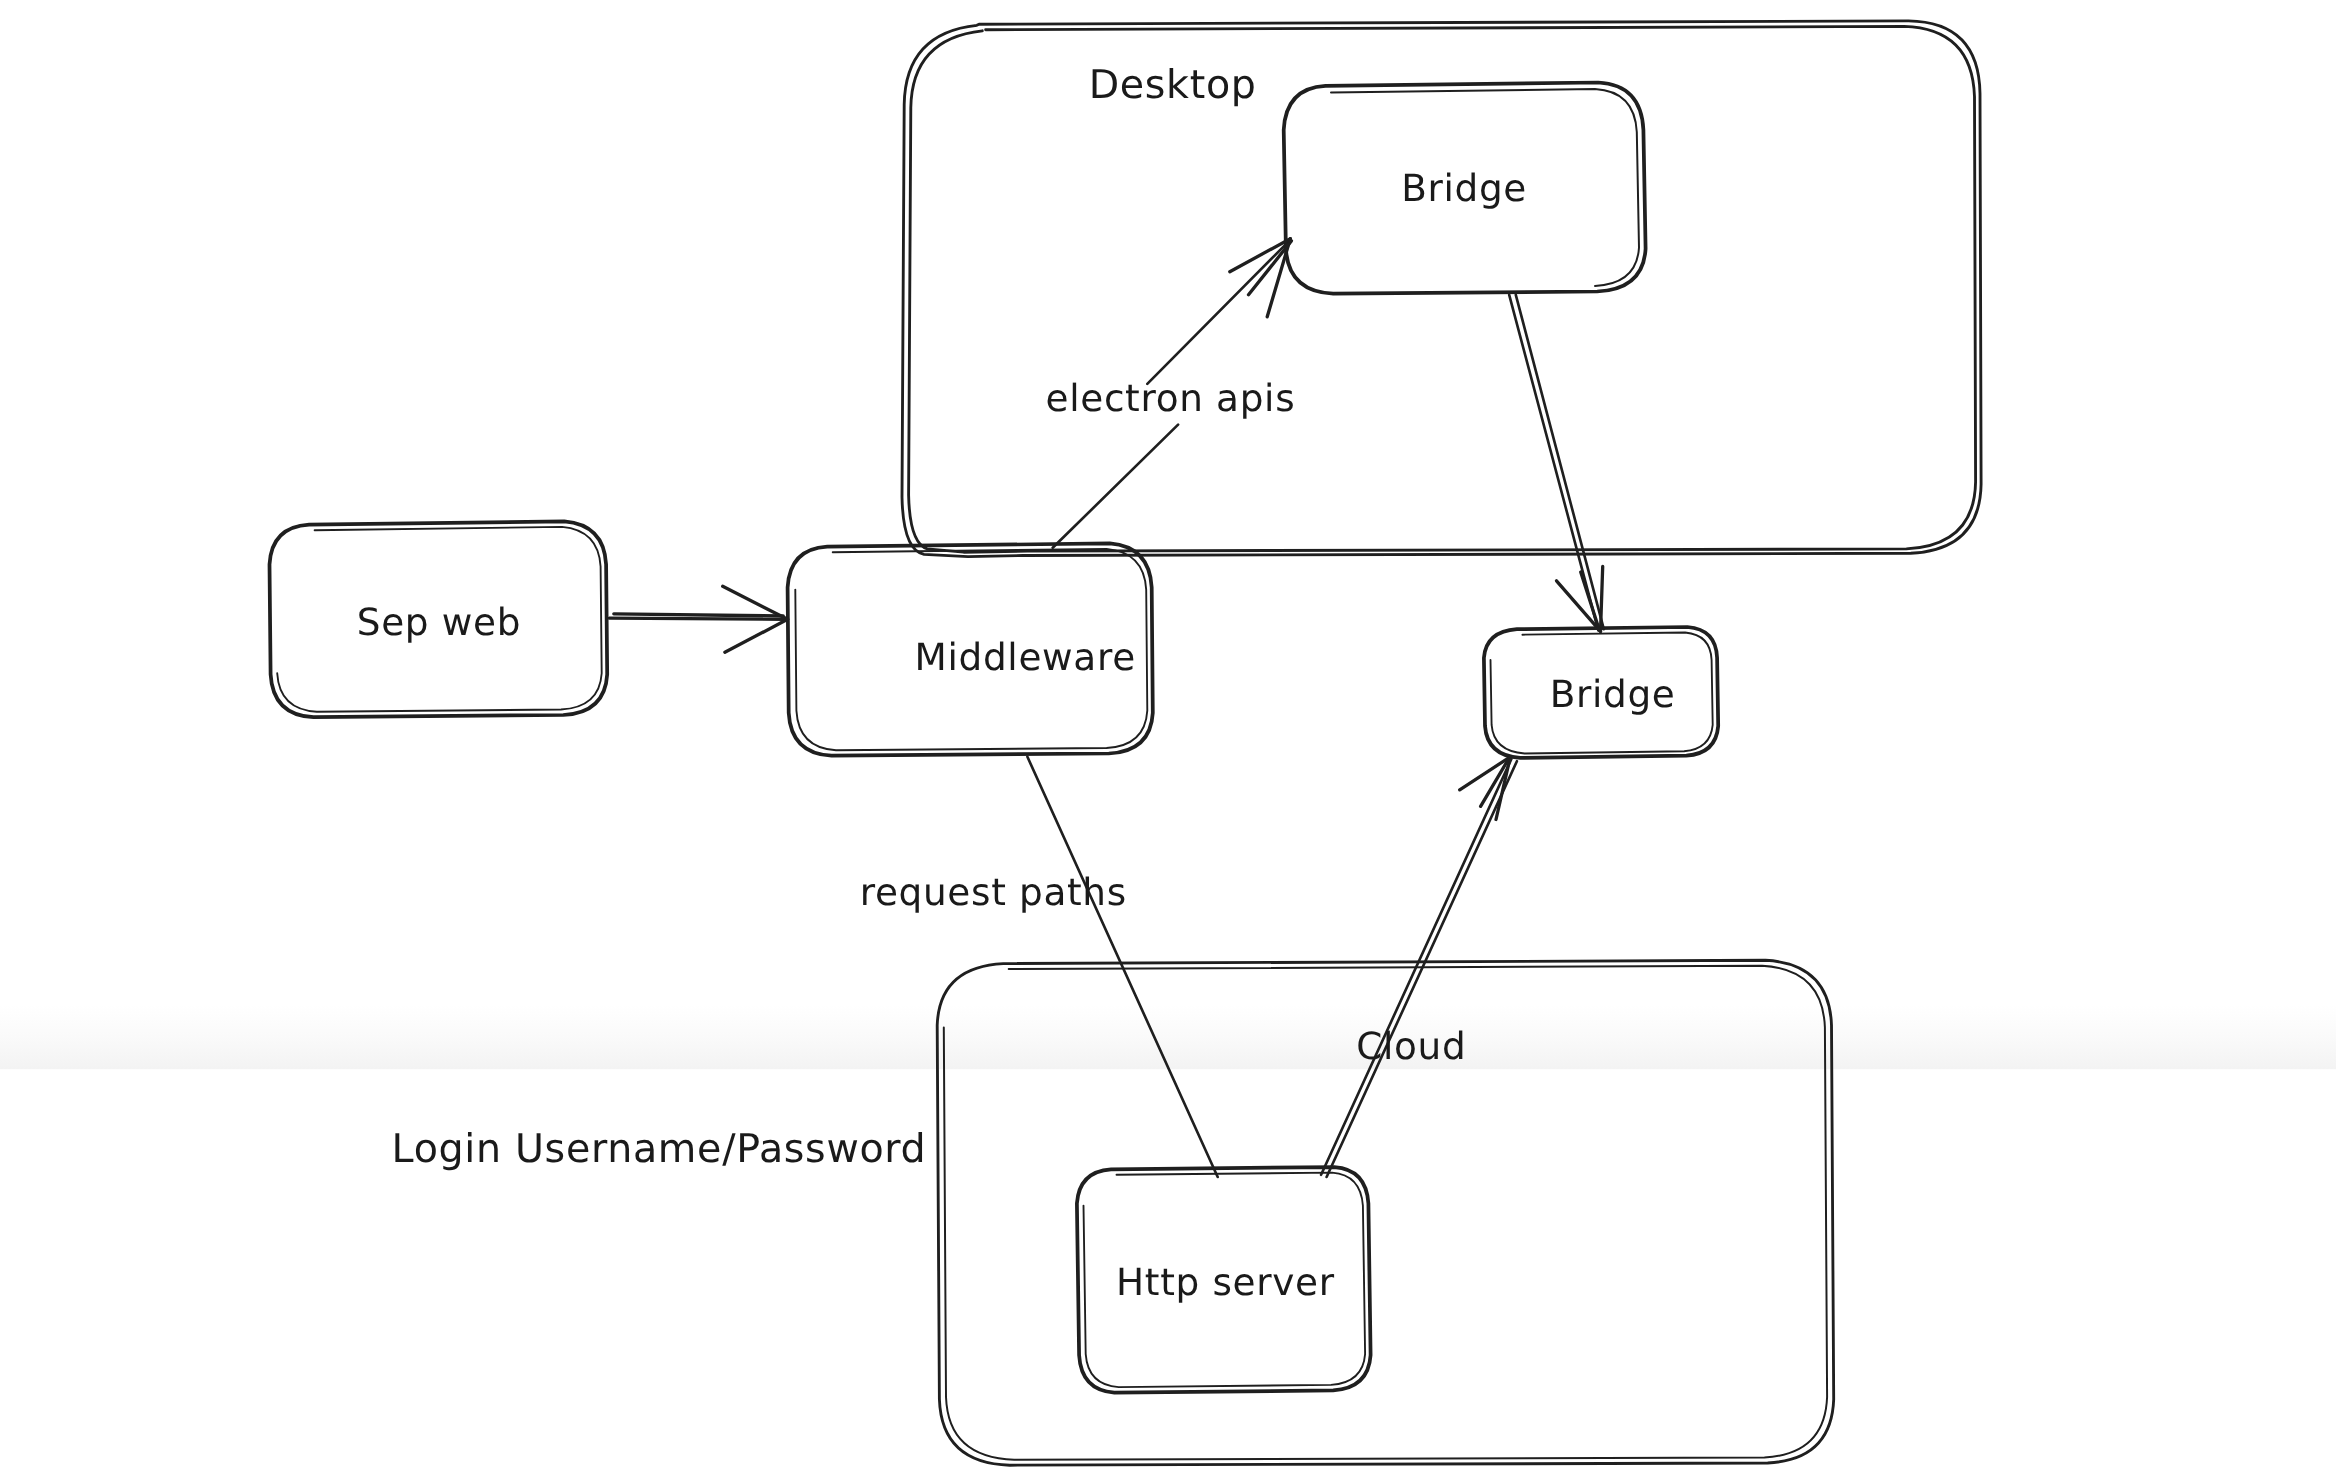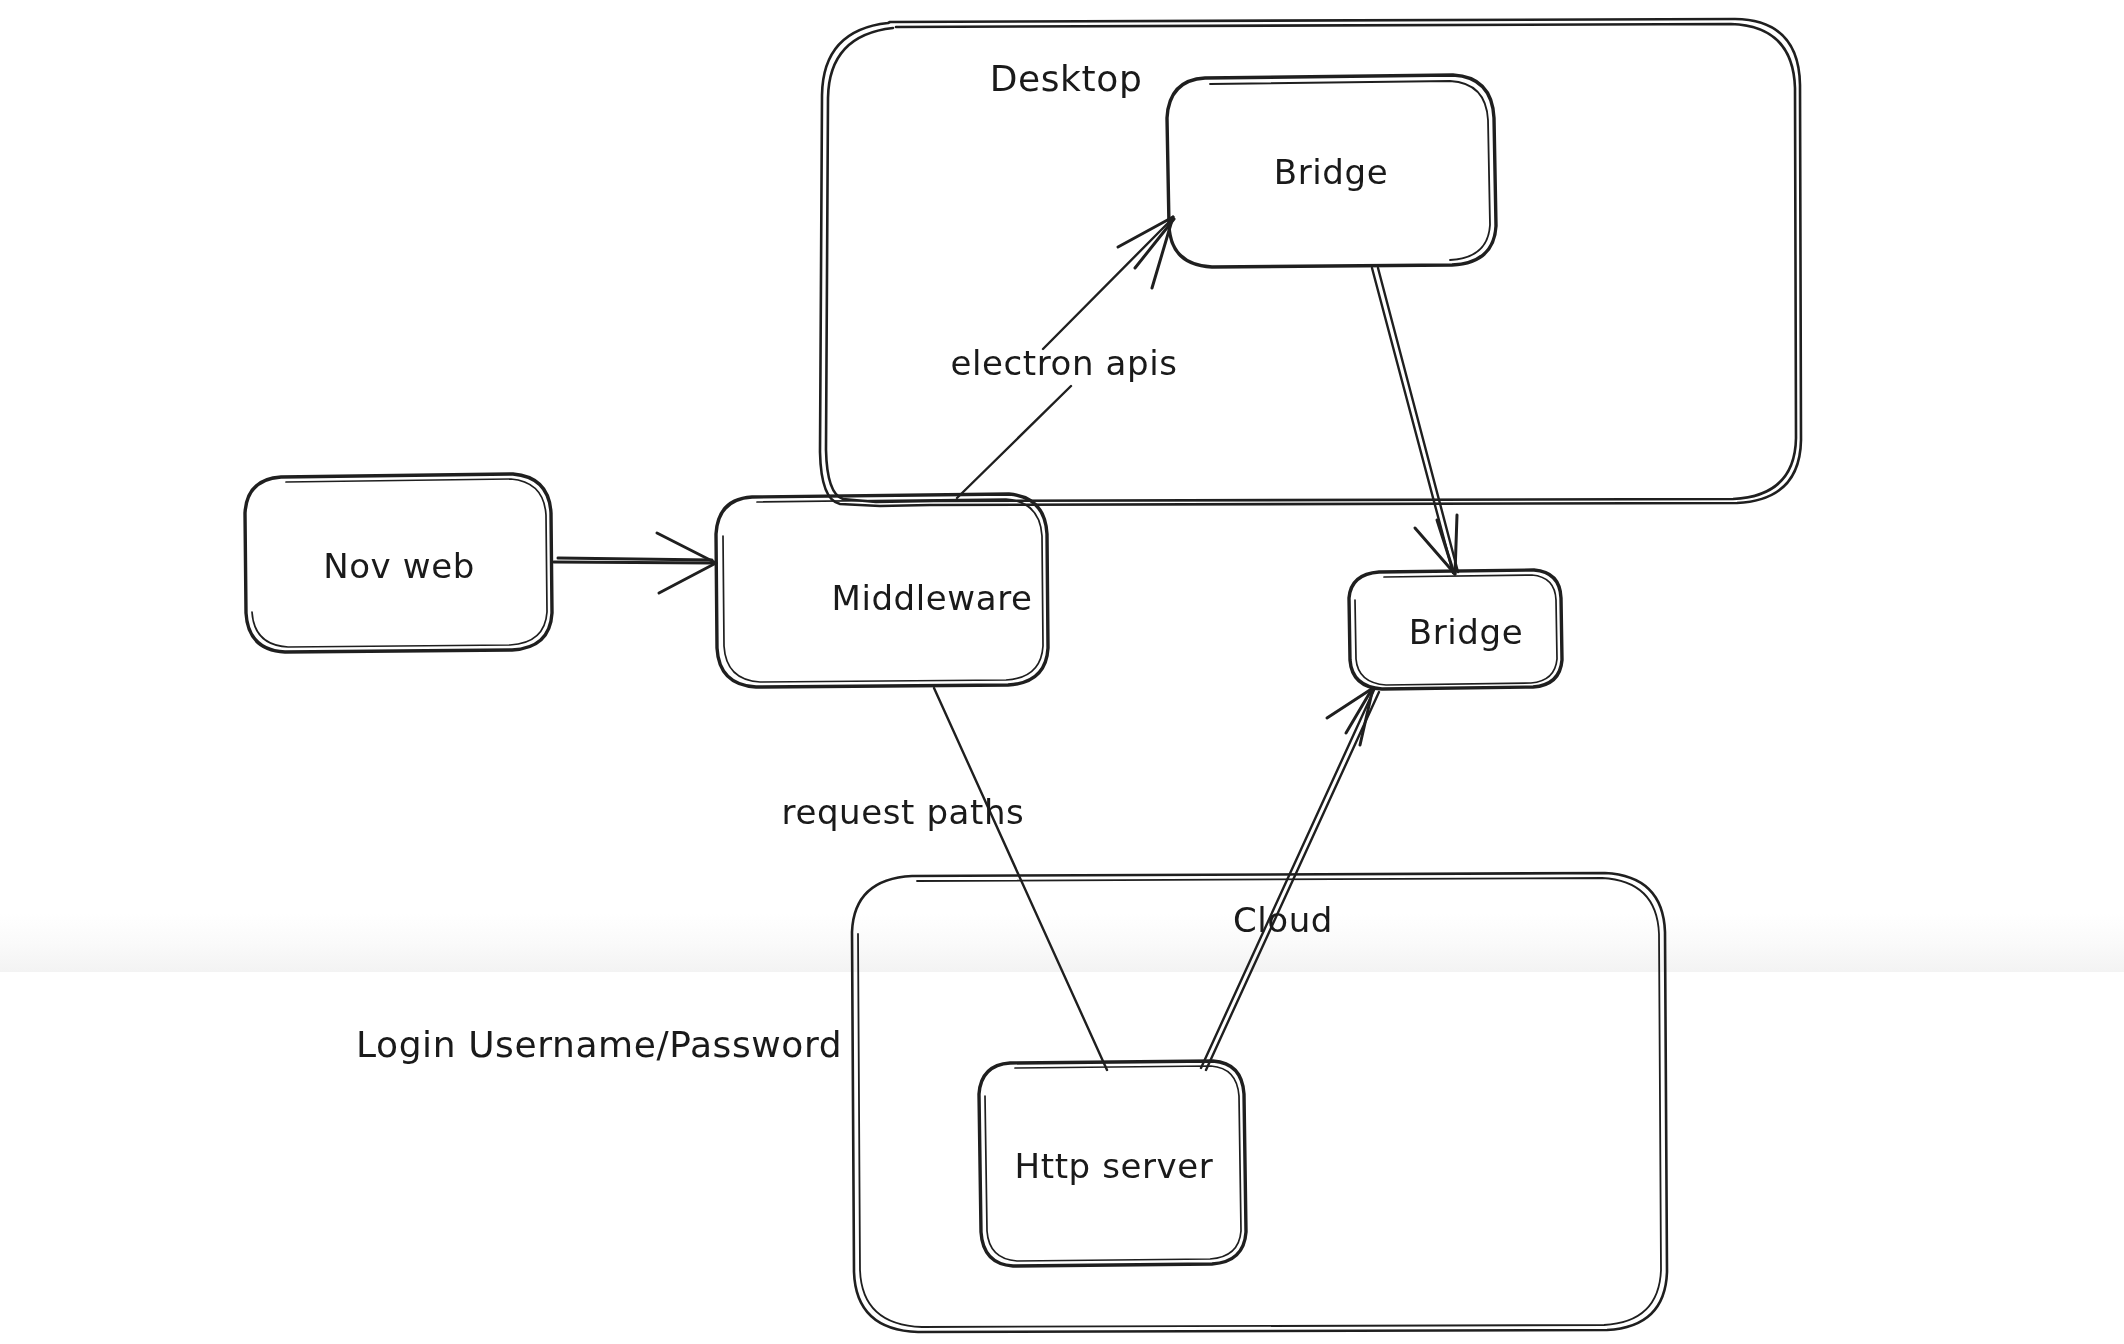--- a/index.html
+++ b/index.html
@@ -147,30 +147,30 @@
       <path class="stroke arrow-stroke" d="M 1360,745 L 1373,688"></path>
       <path class="stroke arrow-stroke" stroke-width="2.2" d="M 1346,733 L 1372,689"></path>
     </g>
 
   </svg>
 
   <div class="label container-label" style="left:1066px; top:78px;">Desktop</div>
 
   <div class="label node-label" style="left:1331px; top:172px;">Bridge</div>
 
-  <div class="label node-label" style="left:399px; top:566px;">Nov web</div>
+  <div class="label node-label" style="left:399px; top:566px;">Sep web</div>
 
   <div class="label node-label" style="left:896px; top:598px;margin-left:36px;">Middleware</div>
 
   <div class="label node-label" style="left:1466px; top:632px;">Bridge</div>
 
   <div class="label node-label" style="left:1114px; top:1166px;">Http server</div>
 
   <div class="label edge-label" style="left:1064px; top:363px;">electron apis</div>
 
   <div class="label edge-label" style="left:903px; top:812px;">request paths</div>
 
-  <div class="label edge-label" style="left:1283px; top:920px;">Cloud</div>
+  <div class="label edge-label" style="left:1283px; top:952px;">Cloud</div>
 
 
   <div class="note-line" style="left:356px; top:1024px;text-align:right;">Login Username/Password</div>
 
 </div>
 
 </body></html>

